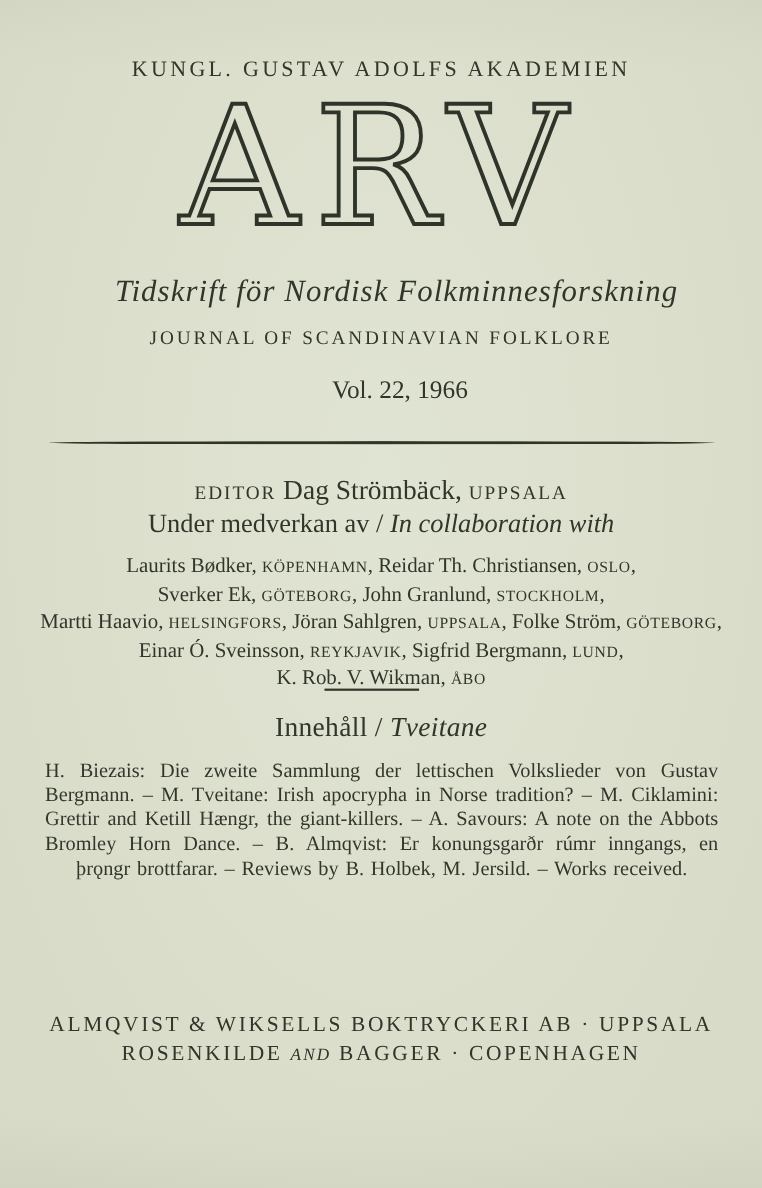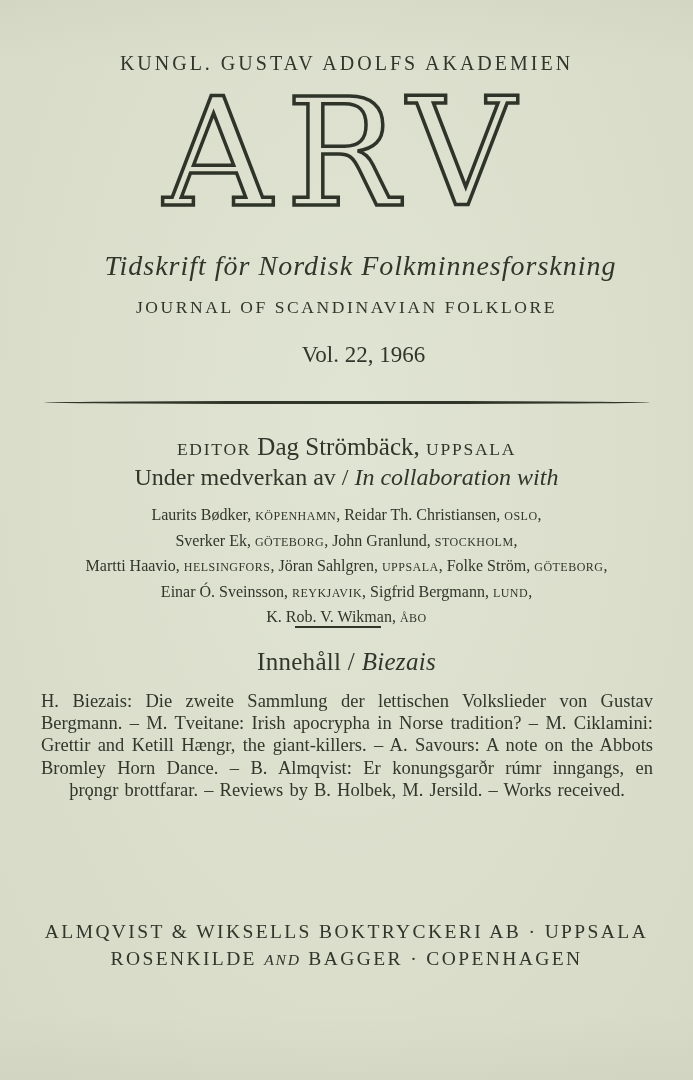--- a/index.html
+++ b/index.html
@@ -38,21 +38,21 @@
     position:absolute;top:401px;left:44px;width:606px;height:3px;
     background:#2f3529;
     clip-path:ellipse(50% 50% at 50% 50%);
   }
 
   .editor-line{top:433px;font-size:25px;}
   .editor-line .seg-c{font-size:0.70em;letter-spacing:0.10em;margin-top:15px;}
 
   .collab-intro{top:464px;font-size:24px;}
 
-  .collab-list{top:503px;font-size:16px;line-height:23.5px;}
+  .collab-list{top:503px;font-size:19px;line-height:23.5px;}
   .collab-list .seg-c{font-size:0.75em;letter-spacing:0.04em;}
 
   .rule-short{
     position:absolute;top:626px;left:50%;width:86px;height:2px;margin-left:-52px;
     background:#2f3529;
   }
 
   .contents-heading{top:648px;font-size:25px;letter-spacing:0.3px;}
 
   .contents-body{
@@ -93,21 +93,21 @@
   <div class="block collab-list">
     <div><span class="seg-n">Laurits Bødker, </span><span class="seg-c">KÖPENHAMN</span><span class="seg-n">, Reidar Th. Christiansen, </span><span class="seg-c">OSLO</span><span class="seg-n">,</span></div>
     <div><span class="seg-n">Sverker Ek, </span><span class="seg-c">GÖTEBORG</span><span class="seg-n">, John Granlund, </span><span class="seg-c">STOCKHOLM</span><span class="seg-n">,</span></div>
     <div><span class="seg-n">Martti Haavio, </span><span class="seg-c">HELSINGFORS</span><span class="seg-n">, Jöran Sahlgren, </span><span class="seg-c">UPPSALA</span><span class="seg-n">, Folke Ström, </span><span class="seg-c">GÖTEBORG</span><span class="seg-n">,</span></div>
     <div><span class="seg-n">Einar Ó. Sveinsson, </span><span class="seg-c">REYKJAVIK</span><span class="seg-n">, Sigfrid Bergmann, </span><span class="seg-c">LUND</span><span class="seg-n">,</span></div>
     <div><span class="seg-n">K. Rob. V. Wikman, </span><span class="seg-c">ÅBO</span></div>
   </div>
 
   <div class="rule-short"></div>
 
-  <div class="block contents-heading"><span class="seg-n">Innehåll / </span><span class="seg-i">Biezais</span></div>
+  <div class="block contents-heading"><span class="seg-n">Innehåll / </span><span class="seg-i">Tveitane</span></div>
 
   <div class="block contents-body">H. Biezais: Die zweite Sammlung der lettischen Volkslieder von Gustav Bergmann. – M. Tveitane: Irish apocrypha in Norse tradition? – M. Ciklamini: Grettir and Ketill Hængr, the giant-killers. – A. Savours: A note on the Abbots Bromley Horn Dance. – B. Almqvist: Er konungsgarðr rúmr inngangs, en þrǫngr brottfarar. – Reviews by B. Holbek, M. Jersild. – Works received.</div>
 
   <div class="block imprint-1">ALMQVIST &amp; WIKSELLS BOKTRYCKERI AB · UPPSALA</div>
 
   <div class="block imprint-2"><span class="seg-n">ROSENKILDE </span><span class="seg-c">AND</span><span class="seg-n"> BAGGER · COPENHAGEN</span></div>
 
 </div>
 
 </body></html>

